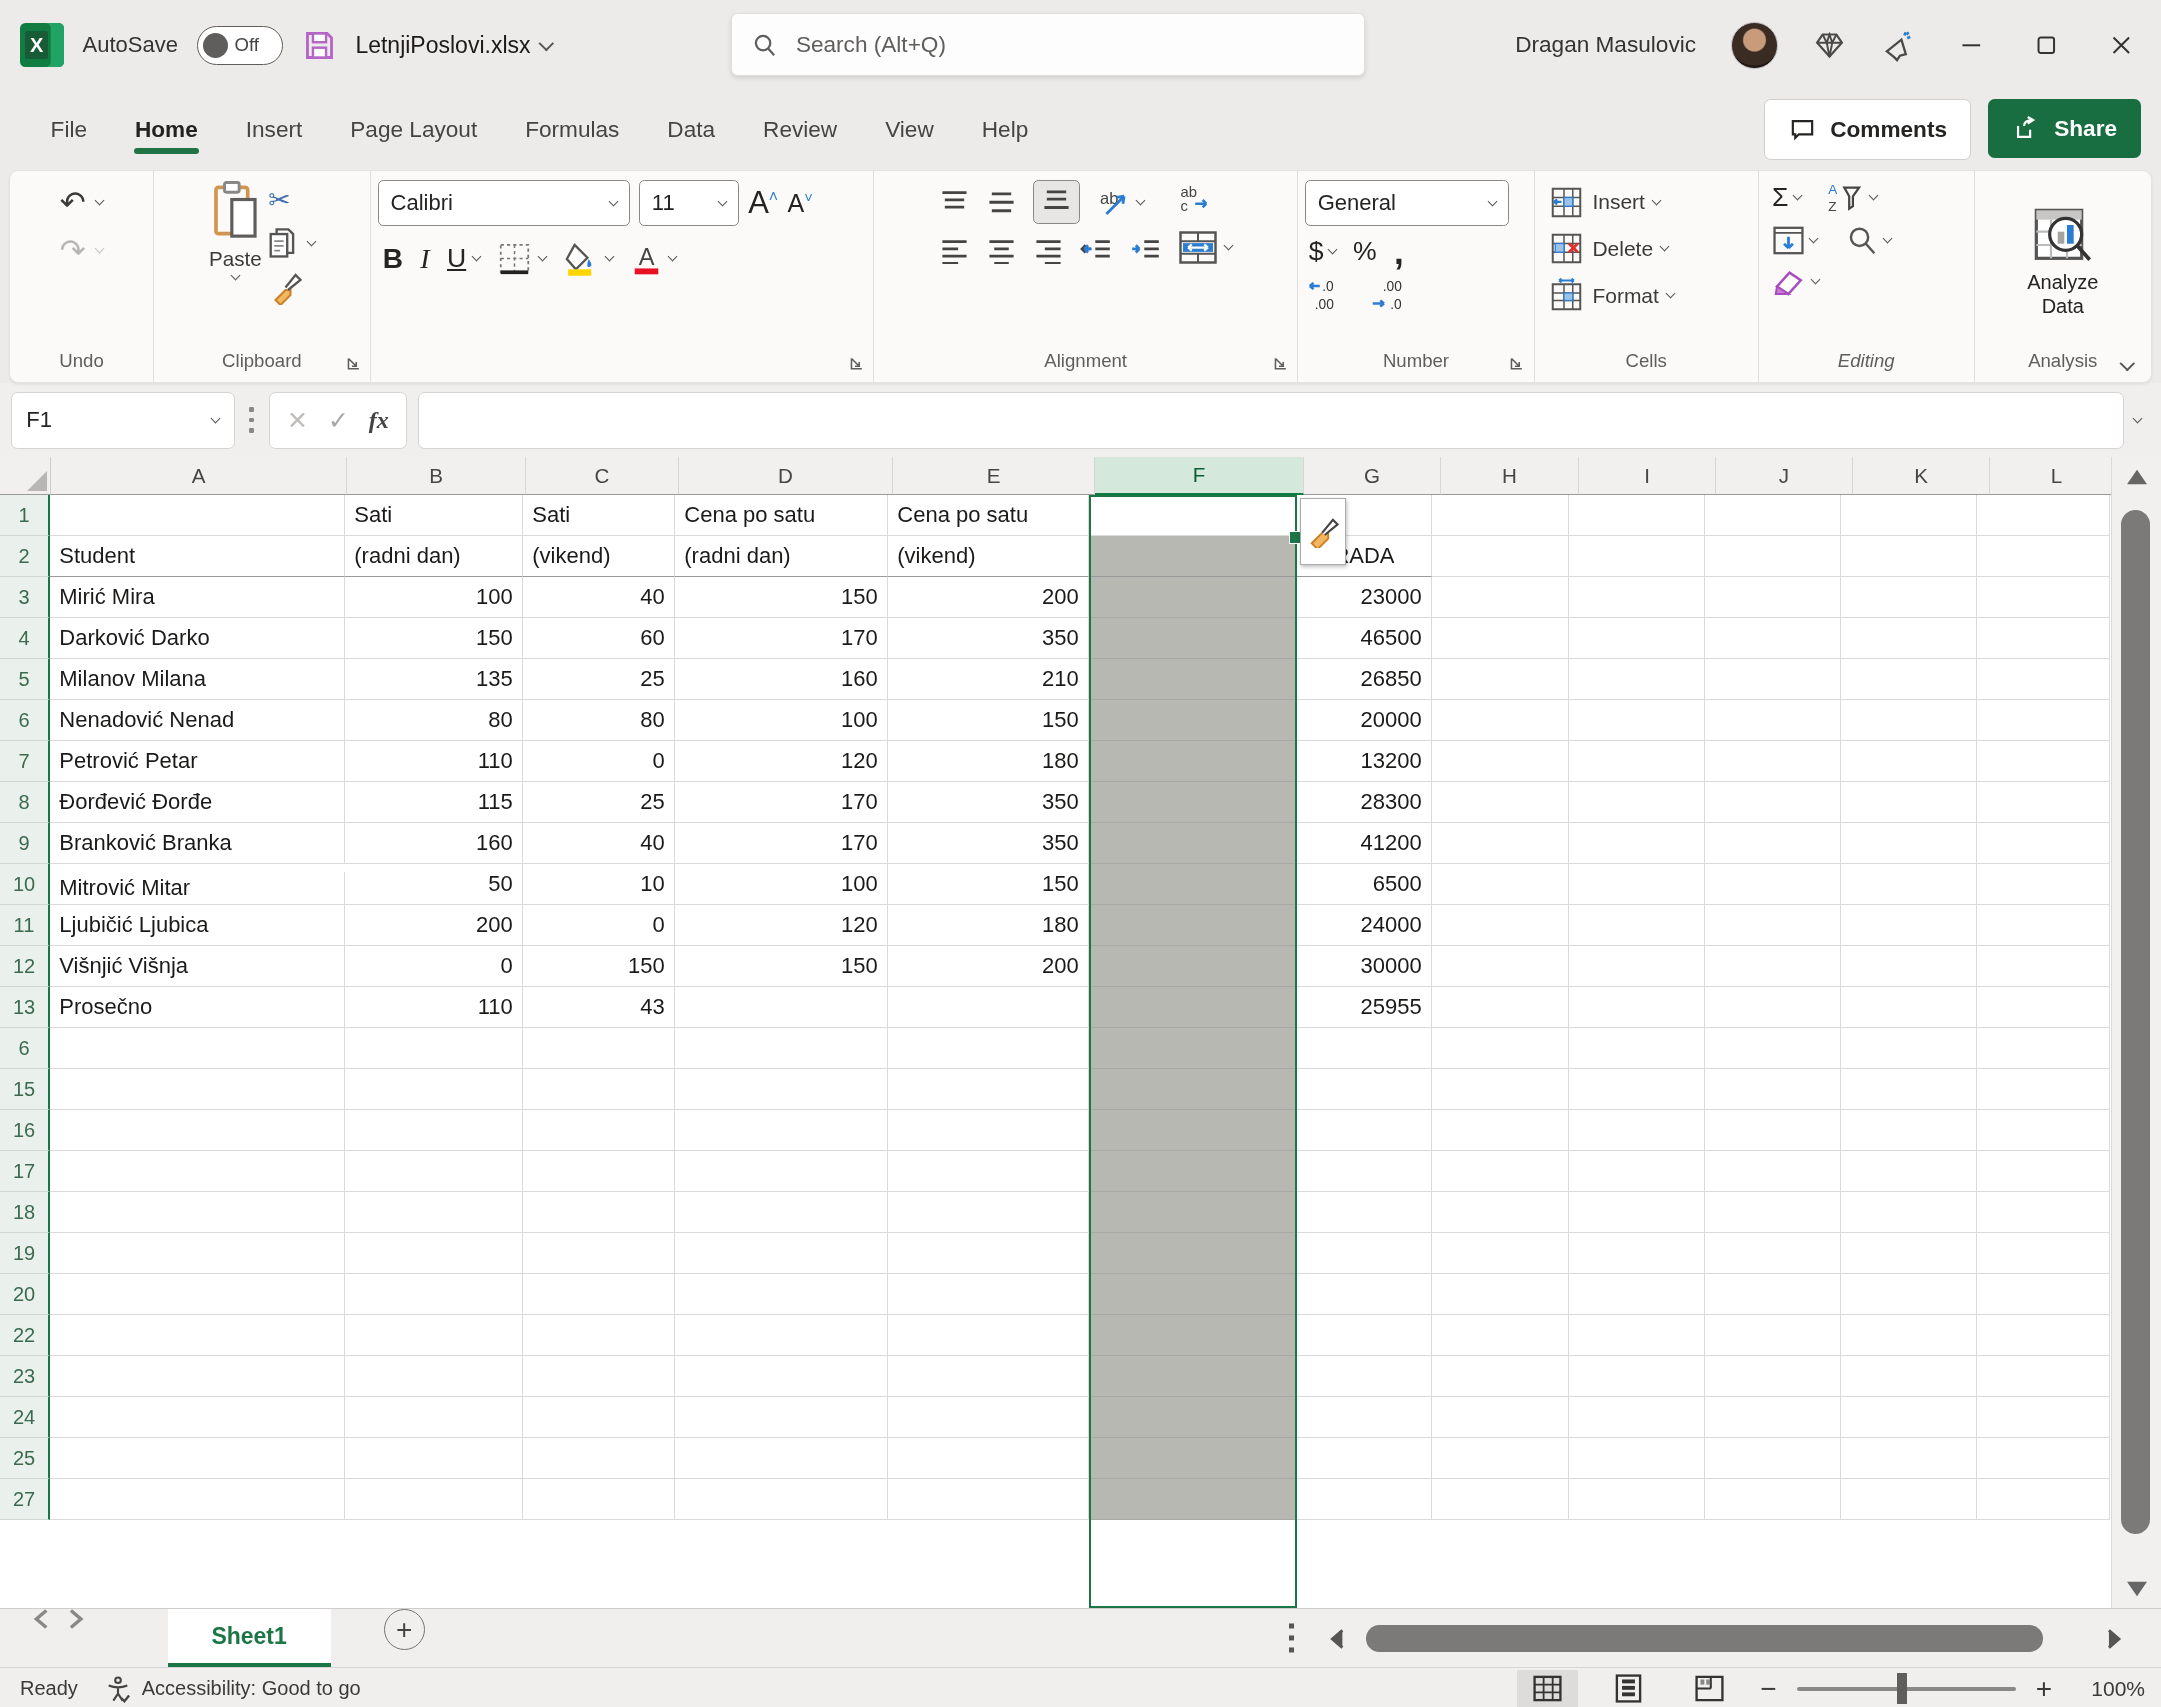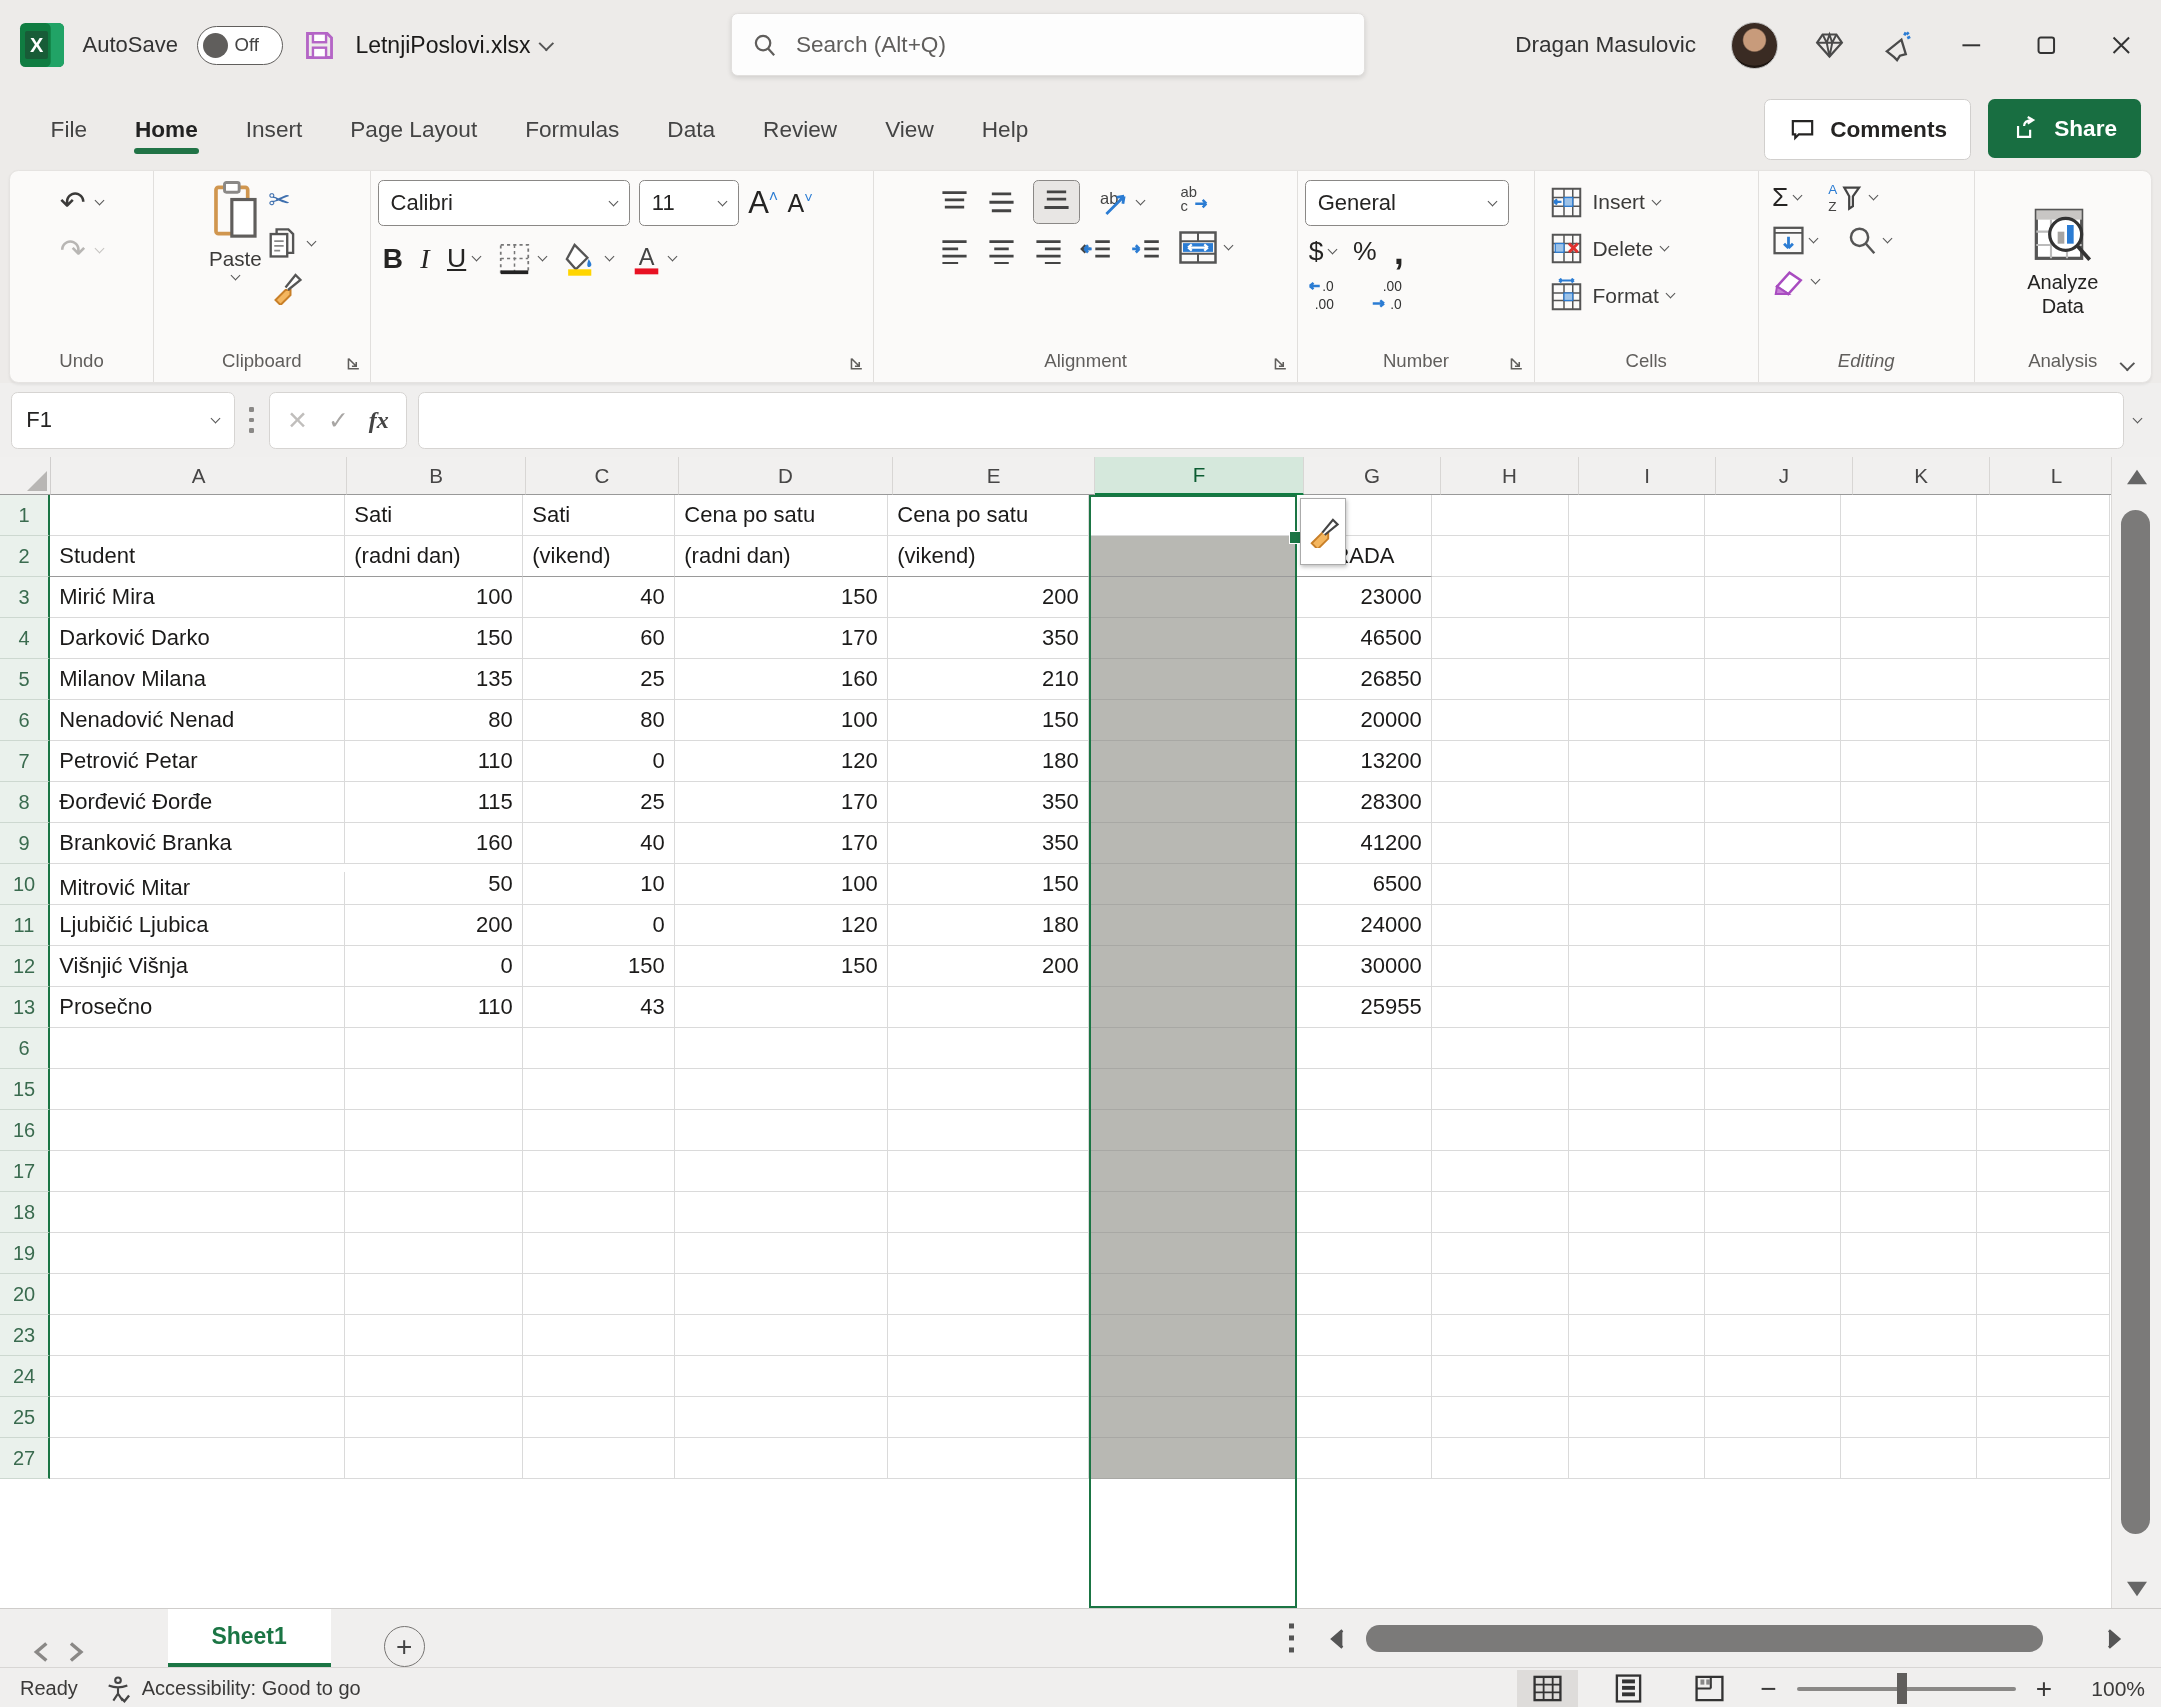--- a/index.html
+++ b/index.html
@@ -66,21 +66,21 @@
   .cell.fsel{background:#b8b8b3;border-bottom:0.7px solid #a8a8a4;border-right:none;}
   .cell.factive{background:#fff;}
   .cell.tline{border-bottom:1.3px solid #9a9a9a;}
   .seloverlay{position:absolute;left:1089px;top:38px;width:208px;height:1113px;border:2.7px solid #1b7544;box-sizing:border-box;pointer-events:none;}
   .fillhandle{position:absolute;left:1289px;top:74px;width:10.6px;height:10.6px;background:#1b7544;border:1.3px solid #fff;}
   .fmtpaint{position:absolute;left:1300px;top:41px;width:44px;height:65px;background:#fff;border:0.7px solid #ababab;box-shadow:1.3px 2px 4px rgba(0,0,0,.25);display:flex;align-items:center;justify-content:center;}
   .vscroll{position:absolute;right:0;top:0;width:49px;height:1151px;background:#f1f0ef;border-left:0.7px solid #dcdad8;}
   .vthumb{position:absolute;left:9.3px;top:53px;width:29px;height:1024px;background:#7b7a79;border-radius:14.6px;}
   .varr{position:absolute;left:50%;transform:translateX(-50%);}
   
-  .sheetbar{height:58px;background:#f0efee;border-top:0.7px solid #cfcdcb;display:flex;align-items:flex-end;position:relative;}
+  .sheetbar{height:58px;background:#f0efee;border-top:0.7px solid #cfcdcb;display:flex;align-items:flex-start;position:relative;}
   .navarr{margin-left:22.6px;width:36px;text-align:center;}
   .sheettab{margin-left:73px;height:58px;background:#fff;display:flex;align-items:center;justify-content:center;width:163px;color:#1b7544;font-weight:bold;font-size:23px;border-bottom:4.7px solid #1b7544;box-sizing:border-box;}
   .addsheet{margin-left:53px;width:39px;height:39px;border:1.7px solid #767472;border-radius:50%;display:flex;align-items:center;justify-content:center;font-size:28px;color:#444;}
   .hs-dots{position:absolute;left:1289px;top:50%;transform:translateY(-50%);display:flex;flex-direction:column;gap:6.6px;}
   .hs-dots i{width:5.3px;height:5.3px;background:#555;}
   .hscroll-thumb{position:absolute;left:1366px;top:16px;width:677px;height:26.6px;background:#7b7a79;border-radius:13.3px;}
   
   .statusbar{height:41px;background:#f0efee;border-top:0.7px solid #d8d6d4;display:flex;align-items:center;padding:0 20px;gap:26.6px;font-size:20px;color:#3b3a39;position:relative;}
   .sb-right{position:absolute;right:16px;top:0;height:41px;display:flex;align-items:center;gap:20px;}
   .viewbtn{width:61px;height:37px;display:flex;align-items:center;justify-content:center;}
@@ -820,20 +820,35 @@
         <div class="cell" style="width: 201px;"></div>
         <div class="cell fsel" style="width: 207px;"></div>
         <div class="cell" style="width: 136px;"></div>
         <div class="cell" style="width: 137px;"></div>
         <div class="cell" style="width: 136px;"></div>
         <div class="cell" style="width: 136px;"></div>
         <div class="cell" style="width: 136px;"></div>
         <div class="cell" style="width: 133px;"></div>
       </div>
       <div class="grow">
+        <div class="rowhdr">22</div>
+        <div class="cell" style="width: 295px;"></div>
+        <div class="cell" style="width: 178px;"></div>
+        <div class="cell" style="width: 152px;"></div>
+        <div class="cell" style="width: 213px;"></div>
+        <div class="cell" style="width: 201px;"></div>
+        <div class="cell fsel" style="width: 207px;"></div>
+        <div class="cell" style="width: 136px;"></div>
+        <div class="cell" style="width: 137px;"></div>
+        <div class="cell" style="width: 136px;"></div>
+        <div class="cell" style="width: 136px;"></div>
+        <div class="cell" style="width: 136px;"></div>
+        <div class="cell" style="width: 133px;"></div>
+      </div>
+      <div class="grow">
         <div class="rowhdr">23</div>
         <div class="cell" style="width: 295px;"></div>
         <div class="cell" style="width: 178px;"></div>
         <div class="cell" style="width: 152px;"></div>
         <div class="cell" style="width: 213px;"></div>
         <div class="cell" style="width: 201px;"></div>
         <div class="cell fsel" style="width: 207px;"></div>
         <div class="cell" style="width: 136px;"></div>
         <div class="cell" style="width: 137px;"></div>
         <div class="cell" style="width: 136px;"></div>

